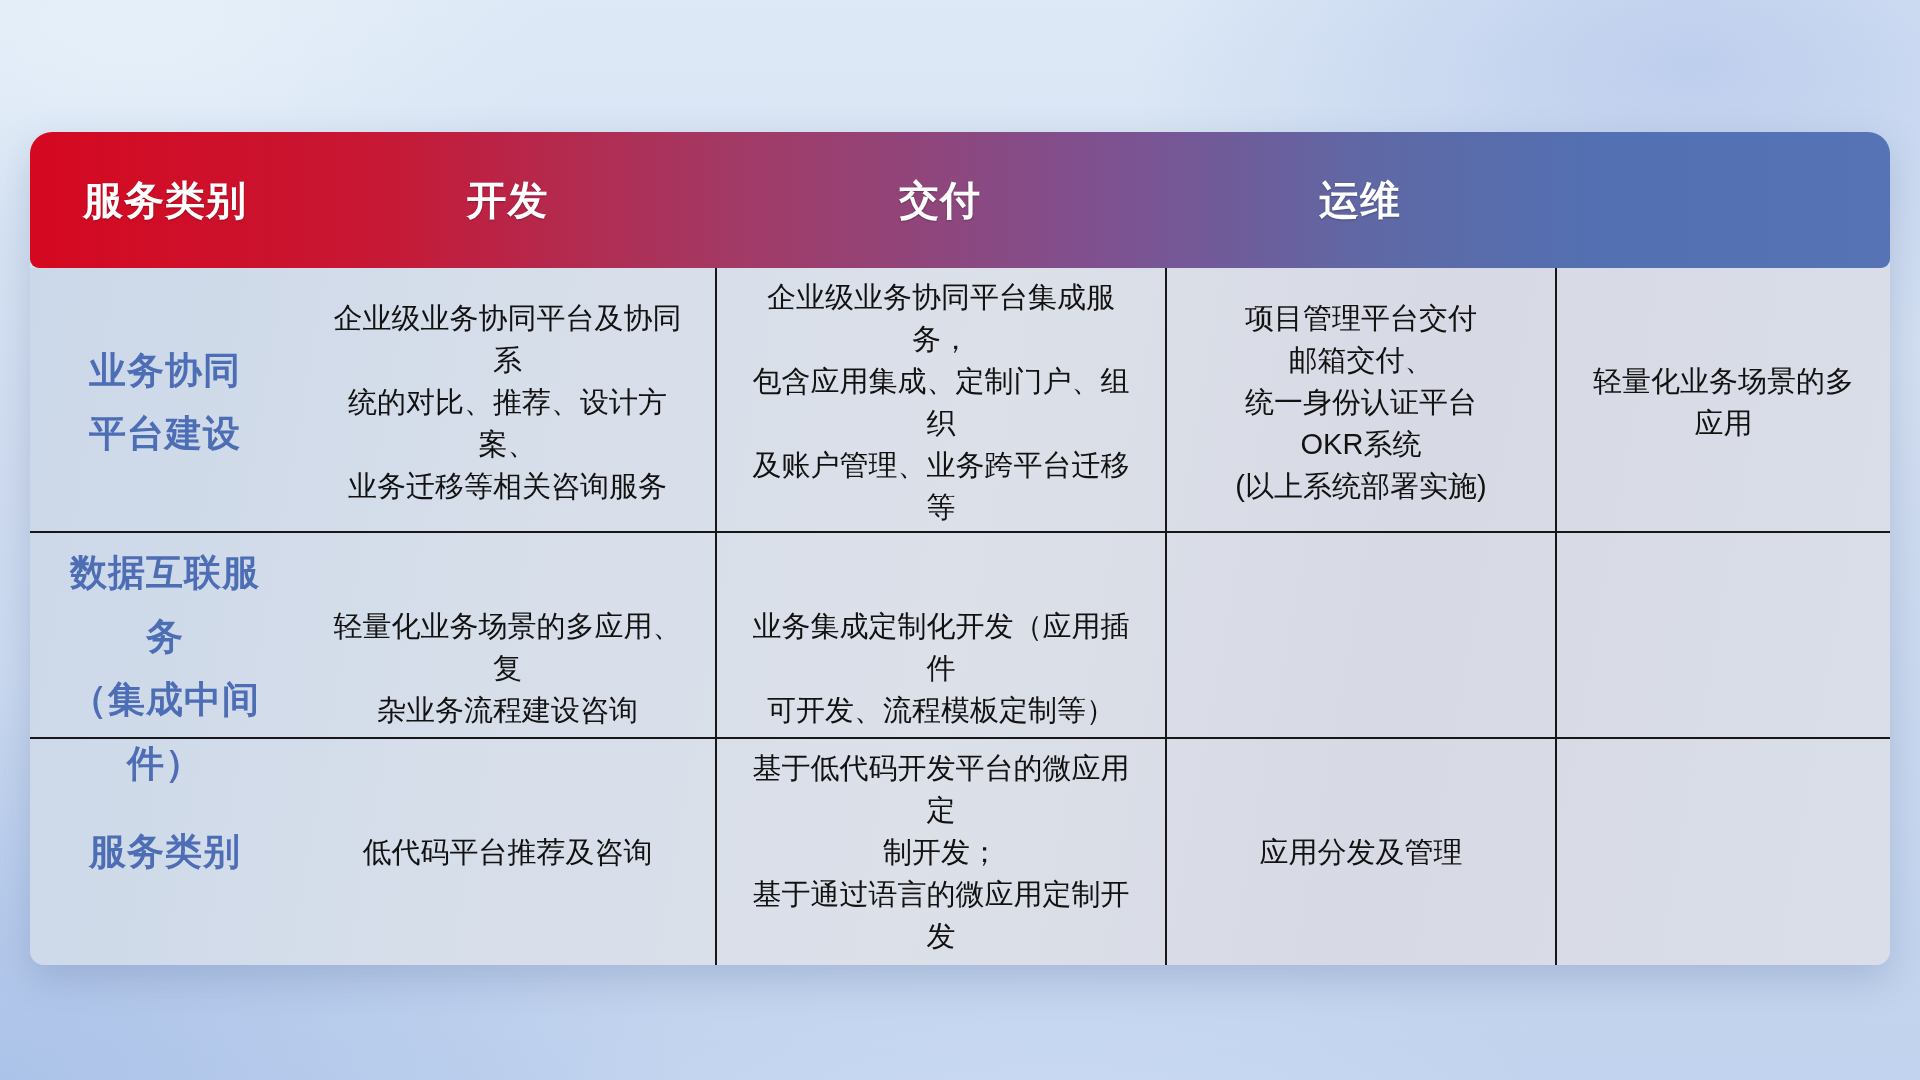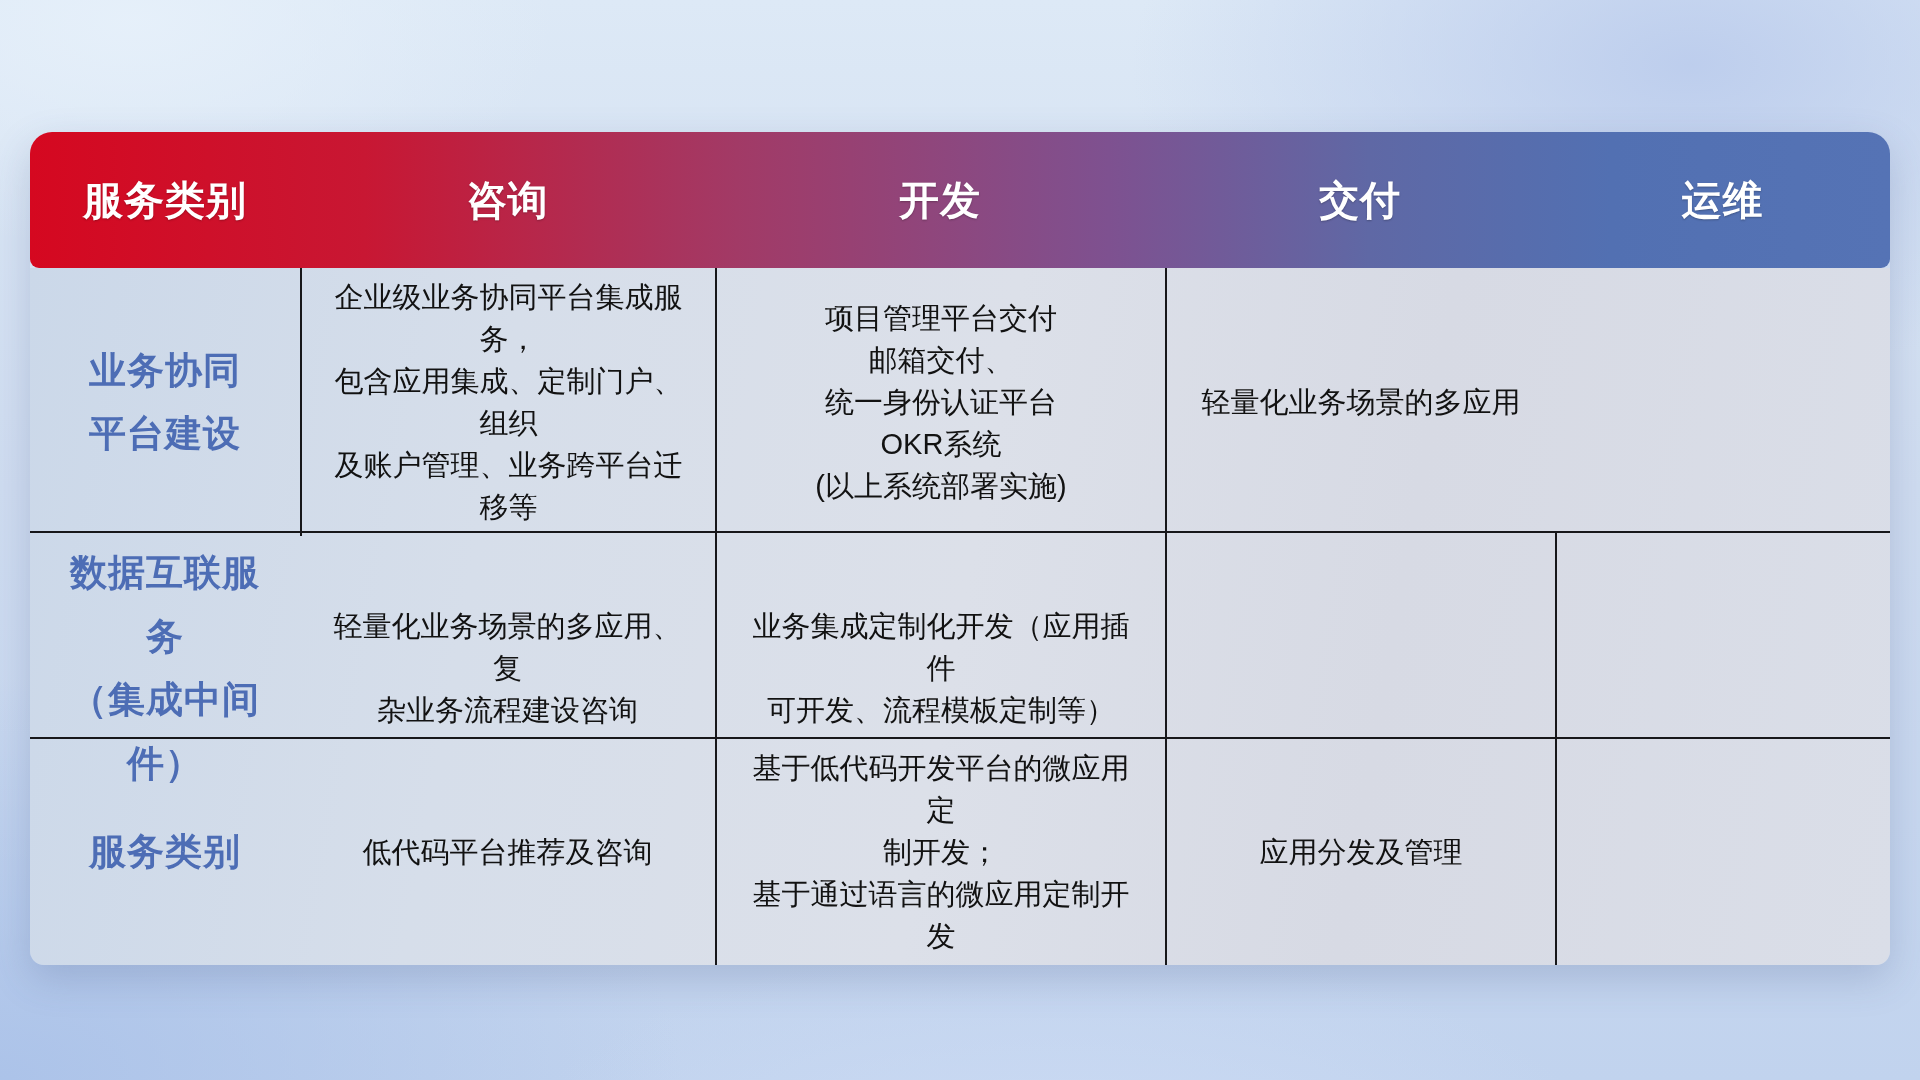--- a/index.html
+++ b/index.html
@@ -93,31 +93,33 @@
     white-space: pre-line;
   }
 </style>
 </head>
 <body>
 
 <div class="table-wrap">
 
   <div class="grid-row thead">
     <div class="th">服务类别</div>
-    <div class="th">咨询</div>
     <div class="th">开发</div>
     <div class="th">交付</div>
     <div class="th">运维</div>
   </div>
 
   <div class="tbody">
 
     <div class="grid-row trow r0 hline">
       <div class="cell cat">业务协同
 平台建设</div>
+      <div class="cell">企业级业务协同平台及协同系
+统的对比、推荐、设计方案、
+业务迁移等相关咨询服务</div>
       <div class="cell vline">企业级业务协同平台集成服务，
 包含应用集成、定制门户、组织
 及账户管理、业务跨平台迁移等</div>
       <div class="cell vline">项目管理平台交付
 邮箱交付、
 统一身份认证平台
 OKR系统
 (以上系统部署实施)</div>
       <div class="cell vline">轻量化业务场景的多应用</div>
     </div>

